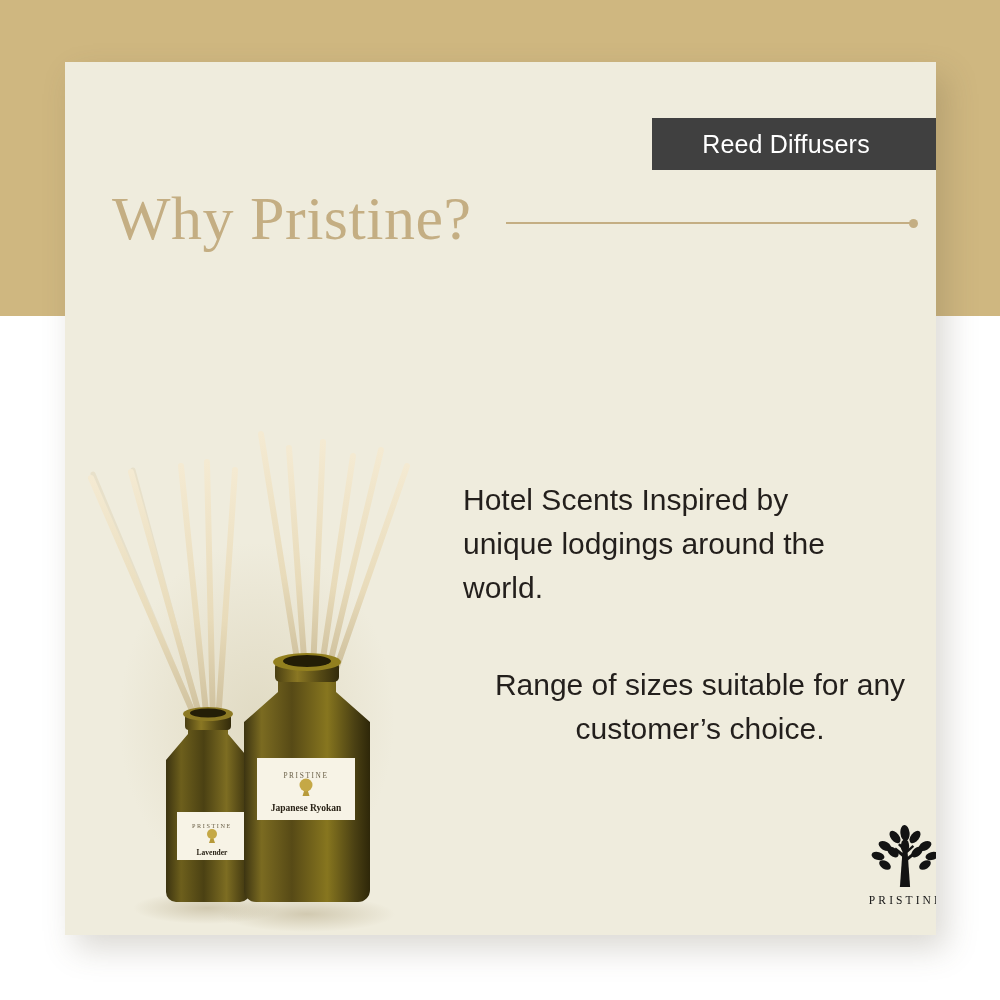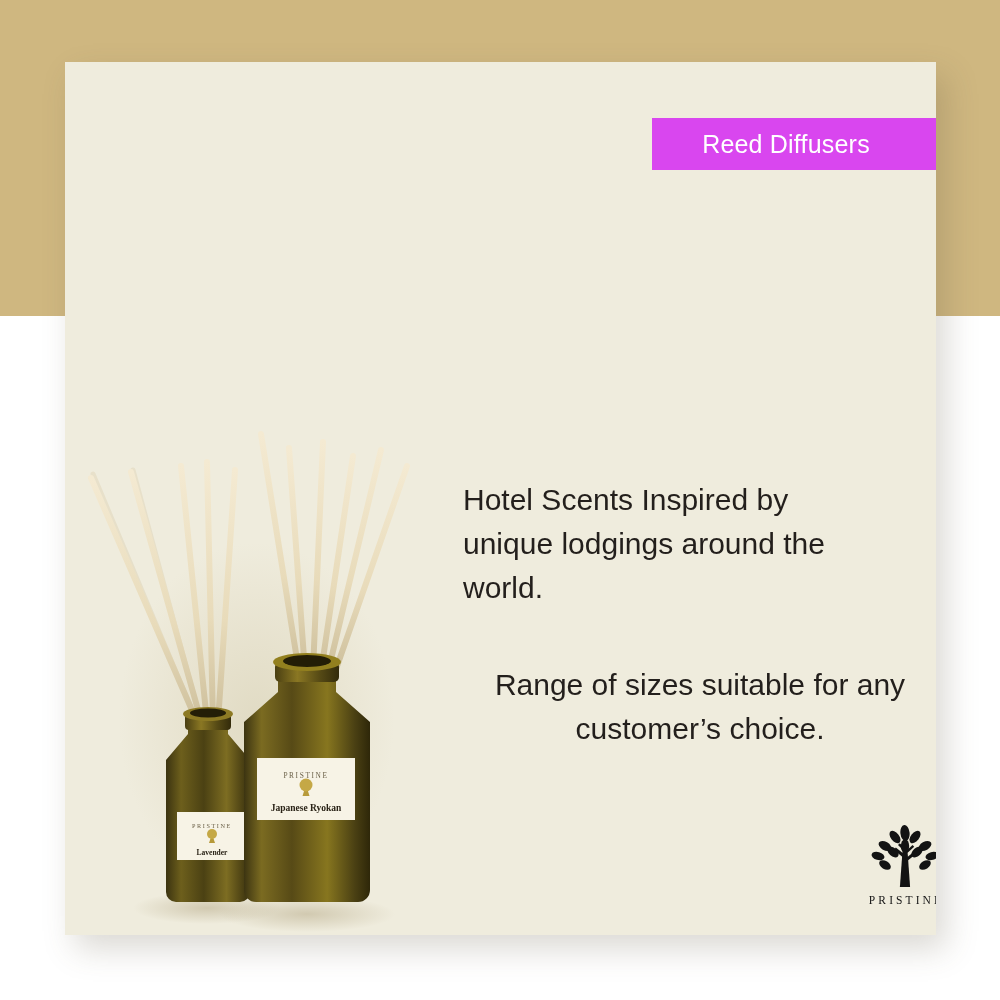--- a/index.html
+++ b/index.html
@@ -44,21 +44,21 @@
     overflow: hidden;
   }
 
   
   .badge {
     position: absolute;
     left: 587px;           
     top: 56px;             
     width: 284px;          
     height: 52px;
-    background: #d946ef;
+    background: #404040;
     display: flex;
     align-items: center;
     justify-content: center;
     box-sizing: border-box;
     padding-right: 16px;
   }
   .badge-label {
     color: #ffffff;
     font-size: 25px;
     font-family: "Liberation Sans", sans-serif;
@@ -200,20 +200,27 @@
 <div id="stage">
 
   <div class="tan-band"></div>
 
   <div class="card">
 
     <div class="badge">
       <span class="badge-label">Reed Diffusers</span>
     </div>
 
+    <div class="heading-row">
+      <div class="heading">Why Pristine?</div>
+      <div class="rule-wrap">
+        <div class="rule-line"></div>
+        <div class="rule-dot"></div>
+      </div>
+    </div>
 
 
     <div class="point point-hotel">Hotel Scents Inspired by unique lodgings around the world.</div>
 
     <div class="point point-range">Range of sizes suitable for any customer’s choice.</div>
 
     <div class="product">
       <div class="product-glow"></div>
 
       <svg class="reeds" viewBox="0 0 330 513">

